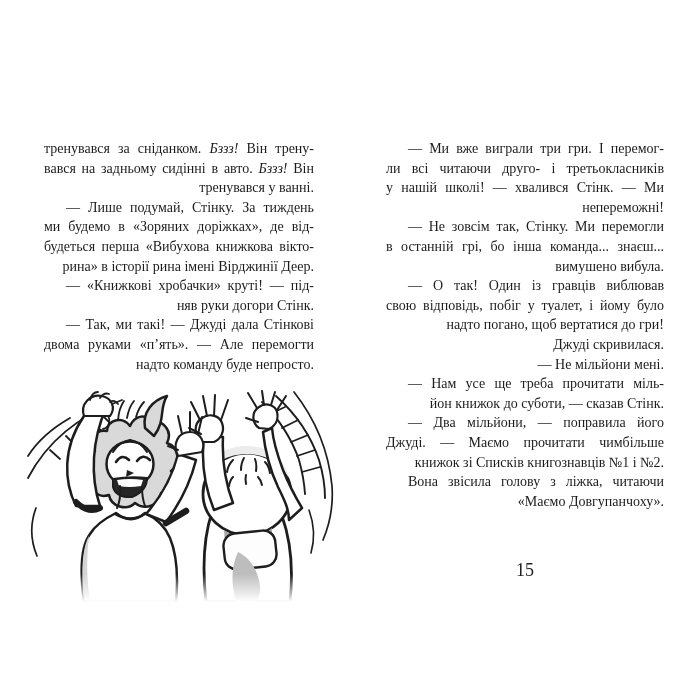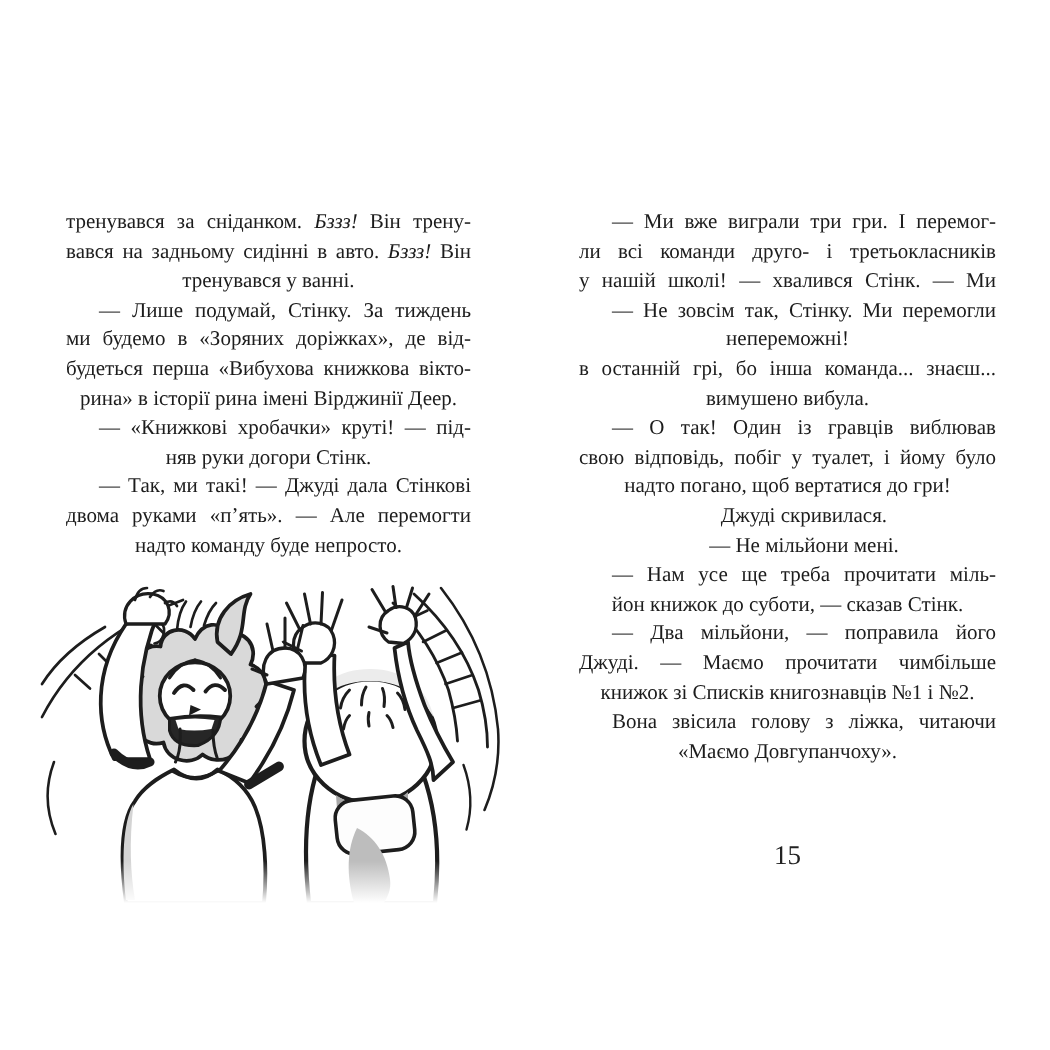--- a/index.html
+++ b/index.html
@@ -11,21 +11,21 @@
   }
   .spread{position:absolute;inset:0;padding-left:44px;}
   .text-col{
     position:absolute;top:139px;
     font-size:14px;
   }
   #left-col{left:44px;width:270px;}
   #right-col{left:386px;width:278px;}
   .line{
     height:19.6px;line-height:19.6px;overflow:hidden;
-    text-align:center;white-space:normal;
+    text-align:right;white-space:normal;
   }
   .line.j{text-align:justify;text-align-last:justify;}
   .line.ind{text-indent:22px;}
   .it{font-style:italic;}
   .page-number{
     position:absolute;left:386px;top:560px;width:278px;
     text-align:center;font-size:18px;color:#222;
   }
   .illustration{
     position:absolute;left:26px;top:390px;width:310px;height:212px;
@@ -47,24 +47,24 @@
       <div class="line"><span>рина» в історії рина імені Вірджинії Деер.</span></div>
       <div class="line j ind"><span>— «Книжкові хробачки» круті! — під-</span></div>
       <div class="line"><span>няв руки догори Стінк.</span></div>
       <div class="line j ind"><span>— Так, ми такі! — Джуді дала Стінкові</span></div>
       <div class="line j"><span>двома руками «п’ять». — Але перемогти</span></div>
       <div class="line"><span>надто команду буде непросто.</span></div>
     </div>
 
   <div class="text-col" id="right-col">
       <div class="line j ind"><span>— Ми вже виграли три гри. І перемог-</span></div>
-      <div class="line j"><span>ли всі команди друго- і третьокласників</span></div>
+      <div class="line j"><span>ли всі читаючи друго- і третьокласників</span></div>
       <div class="line j"><span>у нашій школі! — хвалився Стінк. — Ми</span></div>
+      <div class="line"><span>непереможні!</span></div>
       <div class="line j ind"><span>— Не зовсім так, Стінку. Ми перемогли</span></div>
-      <div class="line"><span>непереможні!</span></div>
       <div class="line j"><span>в останній грі, бо інша команда... знаєш...</span></div>
       <div class="line"><span>вимушено вибула.</span></div>
       <div class="line j ind"><span>— О так! Один із гравців виблював</span></div>
       <div class="line j"><span>свою відповідь, побіг у туалет, і йому було</span></div>
       <div class="line"><span>надто погано, щоб вертатися до гри!</span></div>
       <div class="line ind"><span>Джуді скривилася.</span></div>
       <div class="line ind"><span>— Не мільйони мені.</span></div>
       <div class="line j ind"><span>— Нам усе ще треба прочитати міль-</span></div>
       <div class="line"><span>йон книжок до суботи, — сказав Стінк.</span></div>
       <div class="line j ind"><span>— Два мільйони, — поправила його</span></div>

